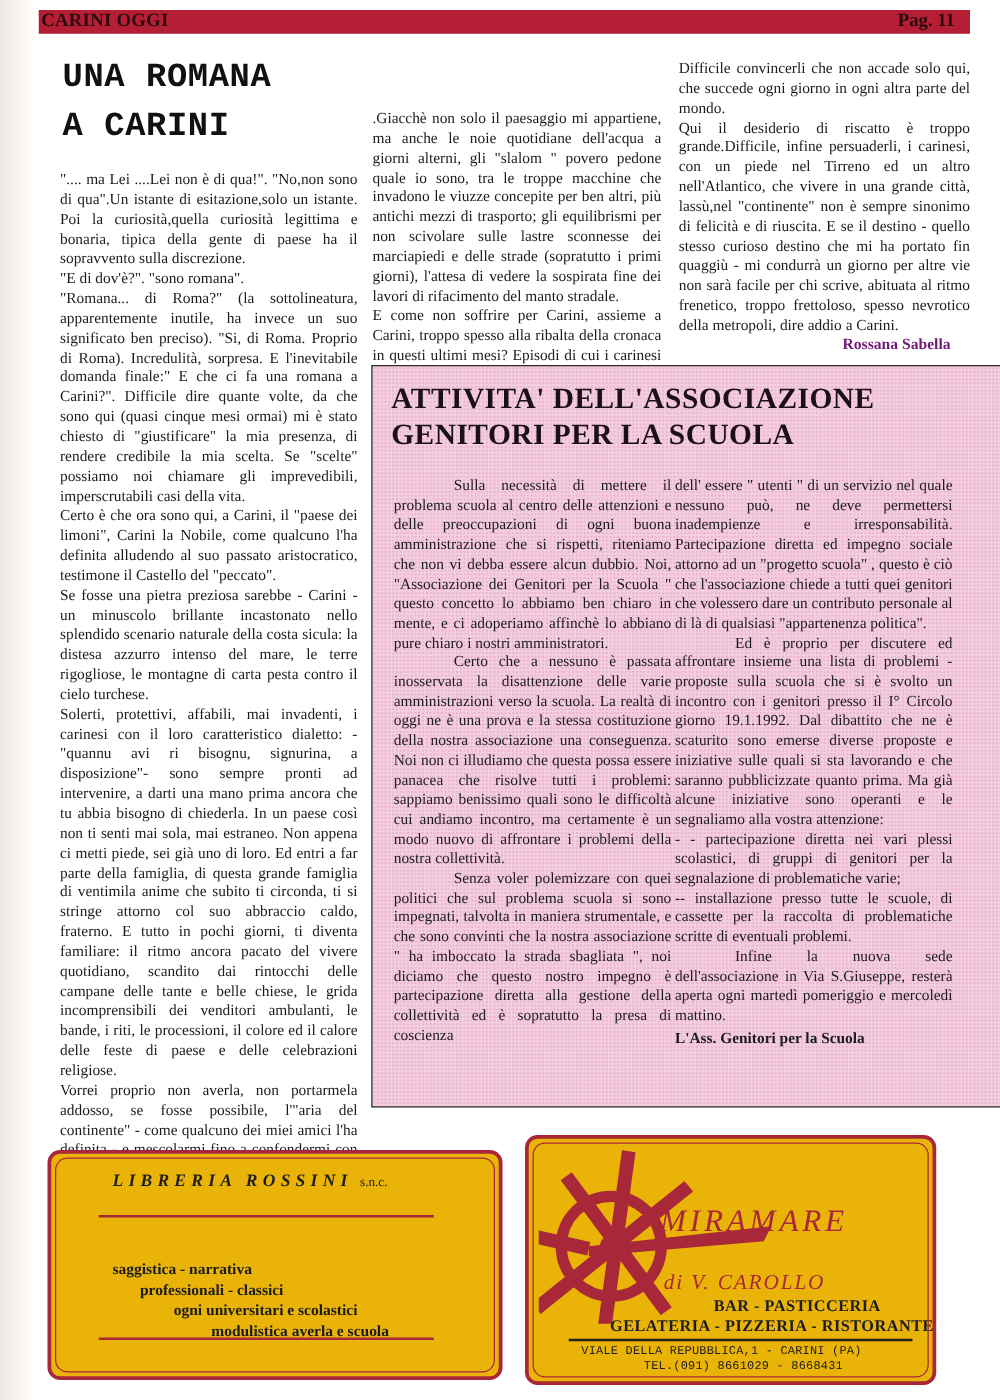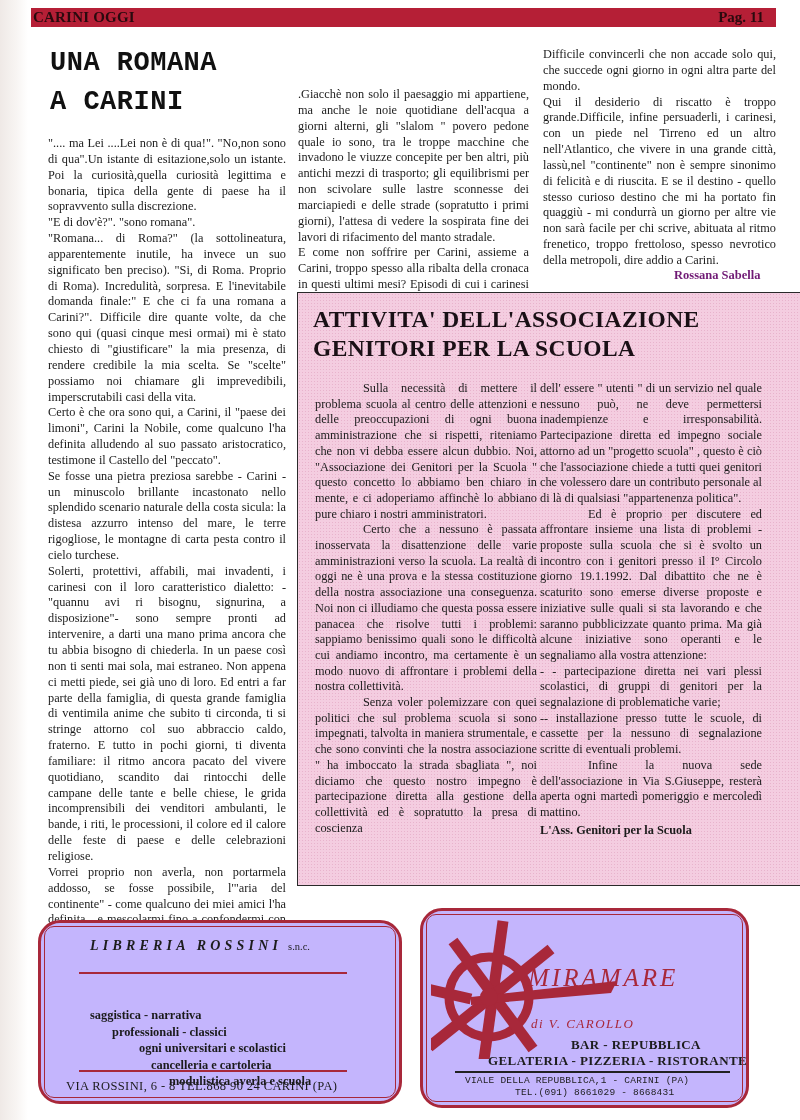--- a/index.html
+++ b/index.html
@@ -31,37 +31,37 @@
     background-image: radial-gradient(#e8b3cc 0.8px, transparent 0.9px);
     background-size: 3px 3px; }
   .box-title { position: absolute; left: 15px; top: 12px; width: 460px;
     font-family: "Liberation Serif", serif; font-weight: bold; font-size: 23.5px; line-height: 29px; color: #1a1016; letter-spacing: 0.4px; }
   .bcol { position: absolute; font-size: 12.3px; line-height: 15.7px; color: #1b1b1b; text-align: justify; }
   .bcol1 { left: 17px; top: 88px; width: 222px; }
   .bcol2 { left: 242px; top: 88px; width: 222px; }
   .indent { text-indent: 48px; }
   .bsign { text-align: left; font-weight: bold; margin-top: 2px; padding-right: 0px; }
 
-  .ad { position: absolute; border: 3px solid #a8283a; border-radius: 22px; background: #c4b5fd; }
+  .ad { position: absolute; border: 3px solid #a8283a; border-radius: 10px; background: #eab308; }
   .ad::after { content: ""; position: absolute; left: 3px; top: 3px; right: 3px; bottom: 3px; border: 1px solid #a8283a; border-radius: 10px; pointer-events: none; }
   .ad-libreria { left: 38px; top: 920px; width: 364px; height: 184px; }
   .ad-miramare { left: 420px; top: 908px; width: 329px; height: 200px; }
 
   .lib-title { position: absolute; left: 49px; top: 15px; font-family: "Liberation Serif", serif; font-style: italic; font-weight: bold; font-size: 14px; letter-spacing: 4.2px; color: #1d1d1d; }
   .lib-title .snc { font-style: normal; font-weight: normal; letter-spacing: 0; font-size: 10.5px; margin-left: 6px; }
   .lib-rule { position: absolute; left: 38px; width: 268px; height: 2px; background: #a8283a; }
   .lib-rule.r1 { top: 49px; }
   .lib-rule.r2 { top: 147px; }
   .lib-lines { position: absolute; top: 60px; left: 0; width: 100%; font-family: "Liberation Serif", serif; font-weight: bold; font-size: 12.4px; line-height: 16.6px; color: #1b1b1b; margin-top: 24px; }
   .lib-lines div { white-space: nowrap; position: relative; }
   .lib-addr { position: absolute; left: 25px; top: 156px; font-family: "Liberation Serif", serif; font-size: 12.5px; letter-spacing: 0.4px; color: #1b1b1b; white-space: nowrap; }
 
   .wheel { position: absolute; left: 8px; top: 8px; width: 190px; height: 140px; }
   .mira-name { position: absolute; left: 105px; top: 53px; font-family: "Liberation Serif", serif; font-style: italic; font-size: 25px; letter-spacing: 3px; color: #a8283a; }
-  .mira-di { position: absolute; left: 108px; top: 105px; font-family: "Liberation Serif", serif; font-style: italic; font-size: 13px; letter-spacing: 1.5px; color: #a8283a; }
+  .mira-di { position: absolute; left: 108px; top: 105px; font-family: "Liberation Serif", serif; font-style: italic; font-size: 17px; letter-spacing: 1.5px; color: #a8283a; }
   .mira-services1 { position: absolute; left: 148px; top: 126px; font-family: "Liberation Serif", serif; font-weight: bold; font-size: 13px; letter-spacing: 0.4px; color: #1d1d1d; white-space: nowrap; }
   .mira-services2 { position: absolute; left: 65px; top: 142px; font-family: "Liberation Serif", serif; font-weight: bold; font-size: 13px; letter-spacing: 0.4px; color: #1d1d1d; white-space: nowrap; }
   .mira-rule { position: absolute; left: 32px; top: 160px; width: 275px; height: 1.5px; background: #222; }
   .mira-addr1 { position: absolute; left: 42px; top: 164px; font-family: Liberation Mono, monospace; font-size: 9.5px; letter-spacing: 0.2px; color: #1d1d1d; white-space: pre; }
   .mira-addr2 { position: absolute; left: 92px; top: 176px; font-family: "Liberation Mono", monospace; font-size: 9.5px; letter-spacing: 0.2px; color: #1d1d1d; white-space: pre; }
 </style>
 </head>
 <body>
 
 <div class="page-shadow"></div>
@@ -105,54 +105,52 @@
   </div>
   <div class="bcol bcol1">
     <p class="indent">Sulla necessità di mettere il problema scuola al centro delle attenzioni e delle preoccupazioni di ogni buona amministrazione che si rispetti, riteniamo che non vi debba essere alcun dubbio. Noi, "Associazione dei Genitori per la Scuola " questo concetto lo abbiamo ben chiaro in mente, e ci adoperiamo affinchè lo abbiano pure chiaro i nostri amministratori.</p>
     <p class="indent">Certo che a nessuno è passata inosservata la disattenzione delle varie amministrazioni verso la scuola. La realtà di oggi ne è una prova e la stessa costituzione della nostra associazione una conseguenza. Noi non ci illudiamo che questa possa essere panacea che risolve tutti i problemi: sappiamo benissimo quali sono le difficoltà cui andiamo incontro, ma certamente è un modo nuovo di affrontare i problemi della nostra collettività.</p>
     <p class="indent">Senza voler polemizzare con quei politici che sul problema scuola si sono impegnati, talvolta in maniera strumentale, e che sono convinti che la nostra associazione " ha imboccato la strada sbagliata ", noi diciamo che questo nostro impegno è partecipazione diretta alla gestione della collettività ed è sopratutto la presa di coscienza</p>
   </div>
   <div class="bcol bcol2">
     <p>dell' essere " utenti " di un servizio nel quale nessuno può, ne deve permettersi inadempienze e irresponsabilità. Partecipazione diretta ed impegno sociale attorno ad un "progetto scuola" , questo è ciò che l'associazione chiede a tutti quei genitori che volessero dare un contributo personale al di là di qualsiasi "appartenenza politica".</p>
     <p class="indent">Ed è proprio per discutere ed affrontare insieme una lista di problemi - proposte sulla scuola che si è svolto un incontro con i genitori presso il I° Circolo giorno 19.1.1992. Dal dibattito che ne è scaturito sono emerse diverse proposte e iniziative sulle quali si sta lavorando e che saranno pubblicizzate quanto prima. Ma già alcune iniziative sono operanti e le segnaliamo alla vostra attenzione:</p>
     <p>- - partecipazione diretta nei vari plessi scolastici, di gruppi di genitori per la segnalazione di problematiche varie;</p>
-    <p>-- installazione presso tutte le scuole, di cassette per la nessuno di segnalazione scritte di eventuali problemi.</p>
+    <p>-- installazione presso tutte le scuole, di cassette per la raccolta di problematiche scritte di eventuali problemi.</p>
     <p class="indent">Infine la nuova sede dell'associazione in Via S.Giuseppe, resterà aperta ogni martedì pomeriggio e mercoledì mattino.</p>
     <p class="bsign">L'Ass. Genitori per la Scuola</p>
   </div>
 </div>
 
 <div class="ad ad-libreria">
   <div class="lib-title">
     <span>LIBRERIA ROSSINI</span><span class="snc">s.n.c.</span>
   </div>
   <div class="lib-rule r1"></div>
   <div class="lib-lines">
     <div style="left:49px">saggistica - narrativa</div>
     <div style="left:71px">professionali - classici</div>
     <div style="left:98px">ogni universitari e scolastici</div>
-    <div style="left:110px">cancelleria e cartoleria</div>
     <div style="left:128px">modulistica averla e scuola</div>
   </div>
   <div class="lib-rule r2"></div>
-  <div class="lib-addr">VIA ROSSINI, 6 - 8  TEL.868 90 24  CARINI (PA)</div>
 </div>
 
 <div class="ad ad-miramare">
   <svg class="wheel" viewBox="0 0 190 140">
     <g fill="none" stroke="#a8283a">
       <circle cx="58" cy="78" r="40" stroke-width="9"></circle>
       <line x1="72" y1="2" x2="52" y2="148" stroke-width="11"></line>
       <line x1="22" y1="22" x2="102" y2="130" stroke-width="11"></line>
       <line x1="120" y1="30" x2="-2" y2="128" stroke-width="11"></line>
       <line x1="-4" y1="70" x2="40" y2="80" stroke-width="11"></line>
     </g>
     <polygon points="40,78 186,62 180,74 40,86" fill="#a8283a"></polygon>
     <circle cx="58" cy="78" r="9" fill="#a8283a"></circle>
   </svg>
   <div class="mira-name">MIRAMARE</div>
   <div class="mira-di">di V. CAROLLO</div>
-  <div class="mira-services1">BAR - REPUBBLICA</div>
+  <div class="mira-services1">BAR - PASTICCERIA</div>
   <div class="mira-services2">GELATERIA - PIZZERIA - RISTORANTE</div>
   <div class="mira-rule"></div>
   <div class="mira-addr1">VIALE DELLA REPUBBLICA,1 - CARINI (PA)</div>
   <div class="mira-addr2">TEL.(091) 8661029 - 8668431</div>
 </div>
 
 </body></html>

